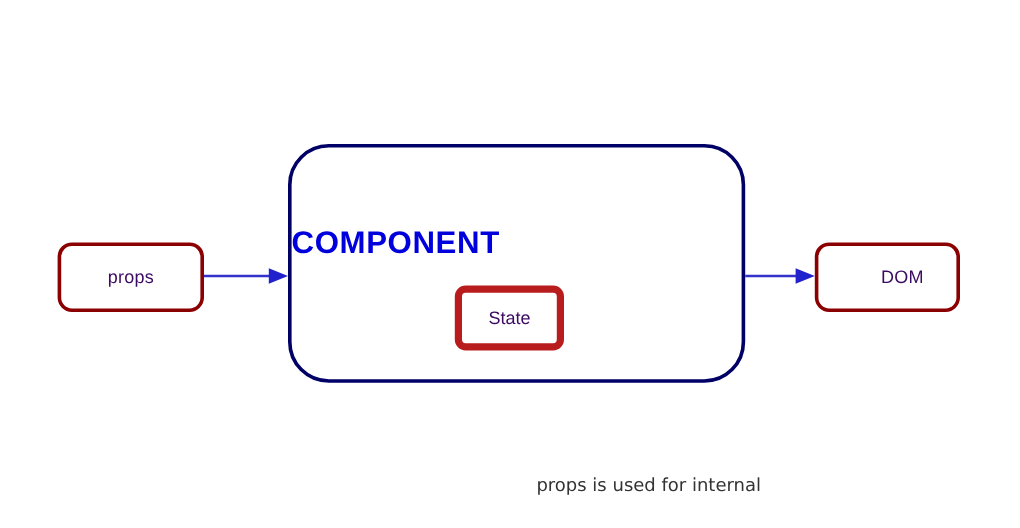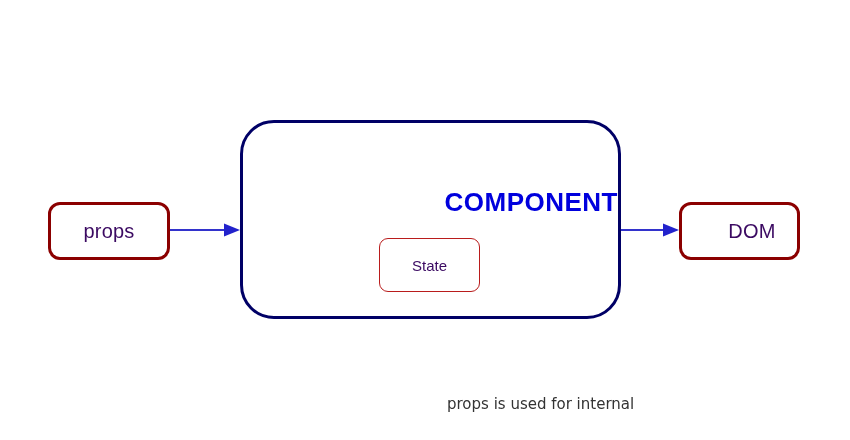--- a/index.html
+++ b/index.html
@@ -27,21 +27,21 @@
     align-items: center;
     justify-content: center;
   }
 
   .io-node {
     border: 3px solid #8b0000;
     border-radius: 12px;
   }
   .io-node .node-label {
     font-family: "Liberation Sans", sans-serif;
-    font-size: 20px;
+    font-size: 15px;
     color: #3b0a62;
     letter-spacing: 0.2px;
   }
 
   #props-node {
     left: 48px;
     top: 202px;
     width: 122px;
     height: 58px;
   }
@@ -64,34 +64,34 @@
     background: #ffffff;
     border: 3px solid #000066;
     border-radius: 34px;
   }
 
   #component-title {
     position: absolute;
     left: 0;
     right: 0;
     top: 64px;
-    text-align: right;
+    text-align: left;
     font-family: "Liberation Sans", sans-serif;
     font-size: 26px;
     font-weight: bold;
     color: #0000dd;
     letter-spacing: 0.5px;
   }
 
   #state-node {
     left: 379px;
     top: 238px;
-    width: 101px;
+    width: 91px;
     height: 54px;
-    border: 1px solid #b91c1c;
+    border: 6px solid #b91c1c;
     border-radius: 9px;
   }
   #state-node .node-label {
     font-family: "Liberation Sans", sans-serif;
     font-size: 15px;
     color: #3b0a62;
   }
 
   
   .arrow-svg {

